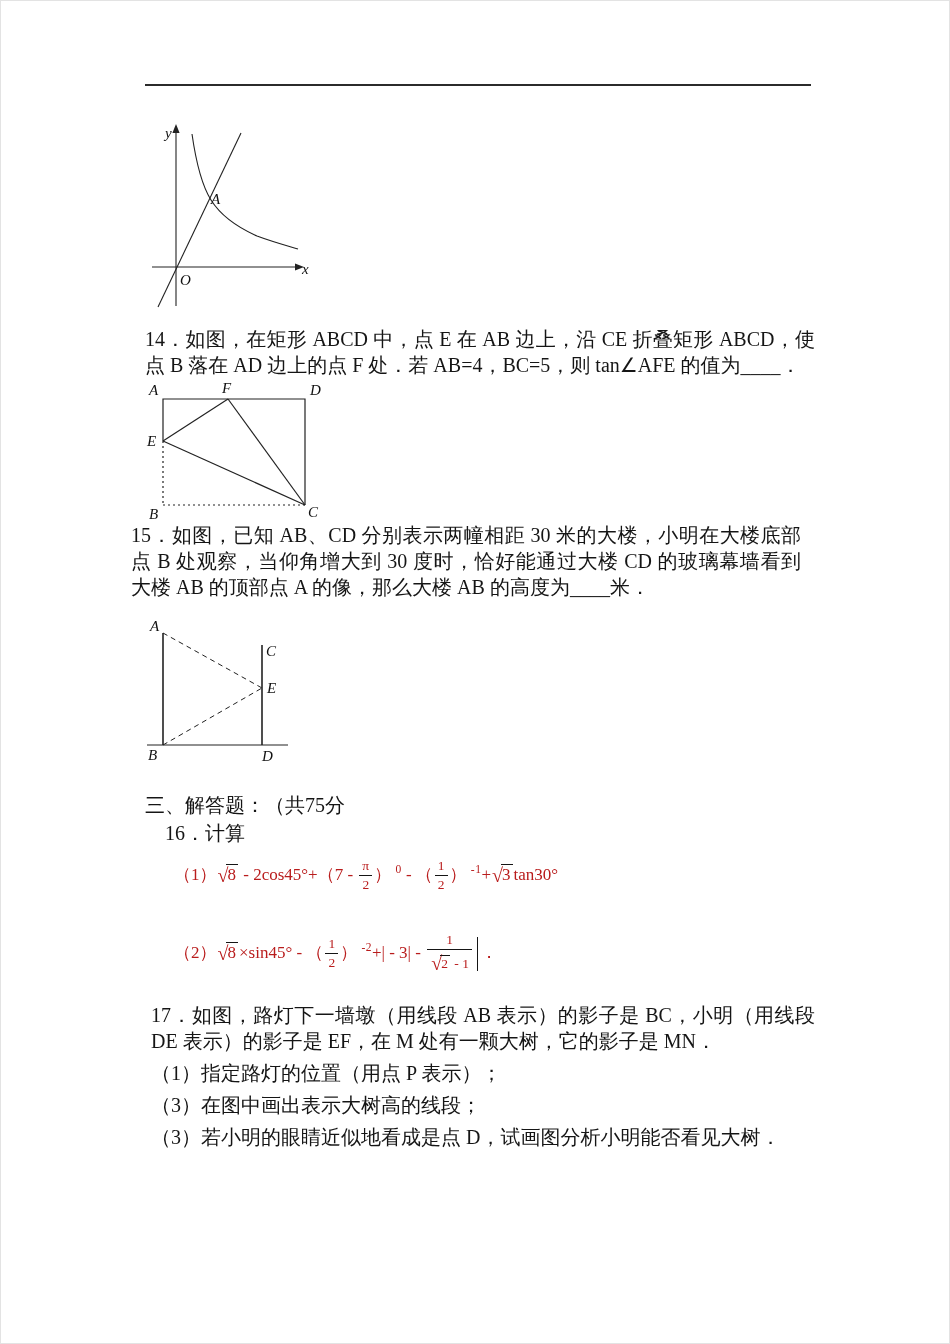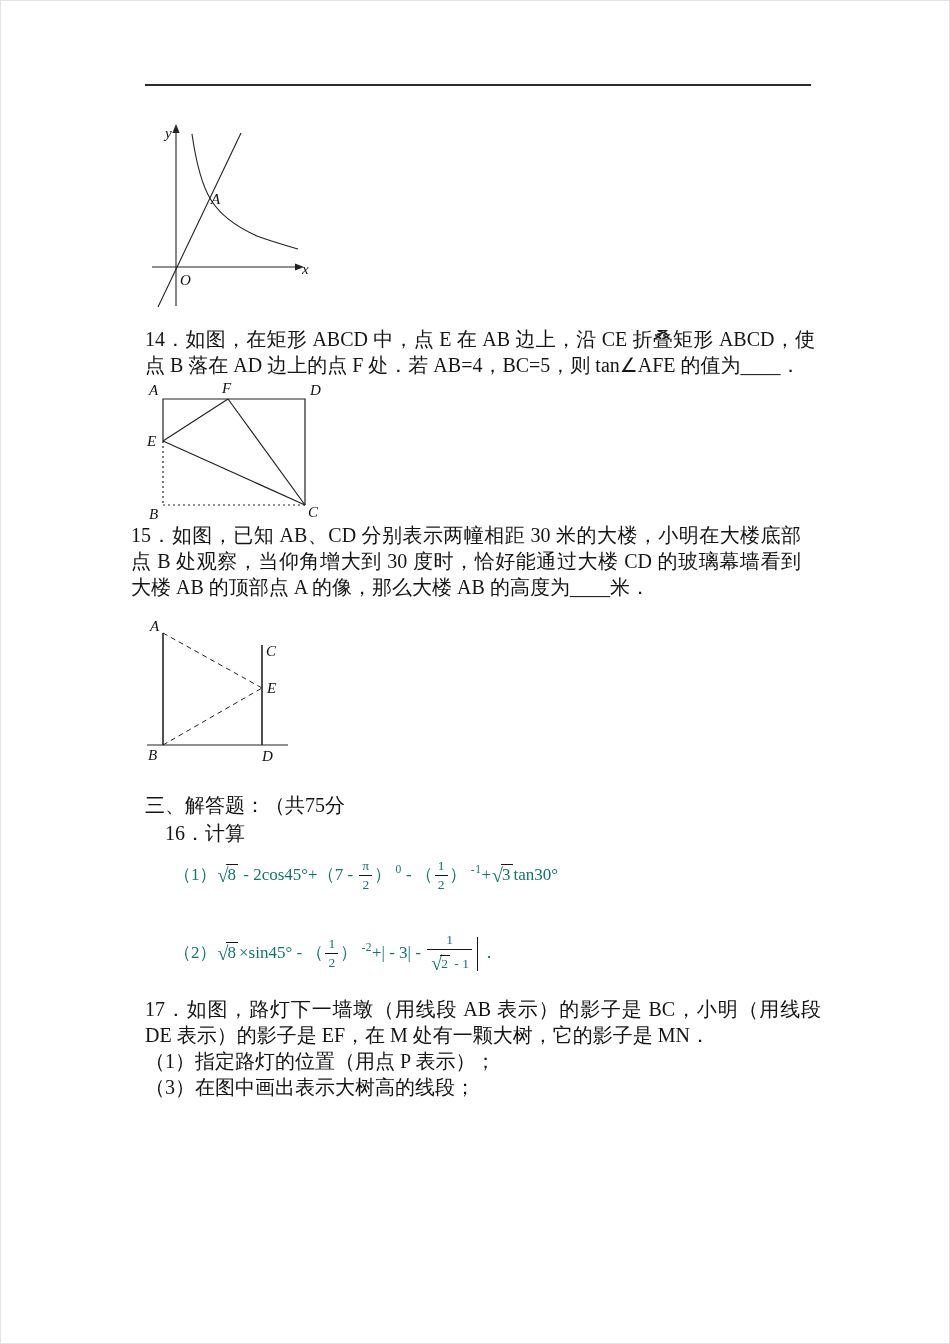--- a/index.html
+++ b/index.html
@@ -20,24 +20,24 @@
   }
   .fig { position:absolute; }
   .flabel {
     font-family:"Liberation Serif", serif;
     font-style:italic; font-size:15px; fill:#111;
   }
   .txt {
     position:absolute; font-size:20px; line-height:26px;
     text-align:justify; color:#151515;
   }
-  .txt p { margin:0; }
+  .txt p { margin:6px; }
   .bold { font-weight:normal; }
   .expr {
-    position:absolute; font-size:17px; white-space:nowrap; color:#0f766e;
+    position:absolute; font-size:17px; white-space:nowrap; color:#b91c1c;
   }
   .expr sup { font-size:11.5px; vertical-align:super; letter-spacing:0.5px; }
   .frac {
     display:inline-block; vertical-align:middle; text-align:center;
     font-size:13.5px; line-height:1.2; margin:0 2px;
   }
   .frac .num { display:block; padding:0 3px 1px 3px; }
   .frac .den { display:block; border-top:1px solid #151515; padding:1px 3px 0 3px; }
   .sqrt { white-space:nowrap; margin:0 1px; }
   .rsign { font-size:20px; letter-spacing:-1px; margin-right:-1px; vertical-align:-2px; }
@@ -114,15 +114,16 @@
   <p class="txt" style="left:145px; top:820px; width:200px;margin-left:20px;">16．计算</p>
 
   <div class="expr" style="left:174px; top:858px;"><span>（1）</span><span class="sqrt"><span class="rsign">√</span><span class="rad">8</span></span><span> - 2cos45°+（7 - </span><span class="frac"><span class="num">π</span><span class="den">2</span></span><span>） </span><sup>0</sup><span> - （</span><span class="frac"><span class="num">1</span><span class="den">2</span></span><span>） </span><sup>-1</sup><span>+</span><span class="sqrt"><span class="rsign">√</span><span class="rad">3</span></span><span>tan30°</span></div>
 
   <div class="expr" style="left:174px; top:932px;"><span>（2）</span><span class="sqrt"><span class="rsign">√</span><span class="rad">8</span></span><span>×sin45° - （</span><span class="frac"><span class="num">1</span><span class="den">2</span></span><span>） </span><sup>-2</sup><span>+| - 3| - </span><span class="frac"><span class="num">1</span><span class="den"><span class="sqrt"><span class="rsign">√</span><span class="rad">2</span></span><span> - 1</span></span></span><span class="tallbar"></span><span>．</span></div>
 
   <div class="txt" style="left:145px; top:996px; width:676px;">
     <p>17．如图，路灯下一墙墩（用线段 AB 表示）的影子是 BC，小明（用线段 DE 表示）的影子是 EF，在 M 处有一颗大树，它的影子是 MN．</p>
     <p>（1）指定路灯的位置（用点 P 表示）；</p>
     <p>（3）在图中画出表示大树高的线段；</p>
+    <p>（3）若小明的眼睛近似地看成是点 D，试画图分析小明能否看见大树．</p>
   </div>
 
 </div>
 
 </body></html>

